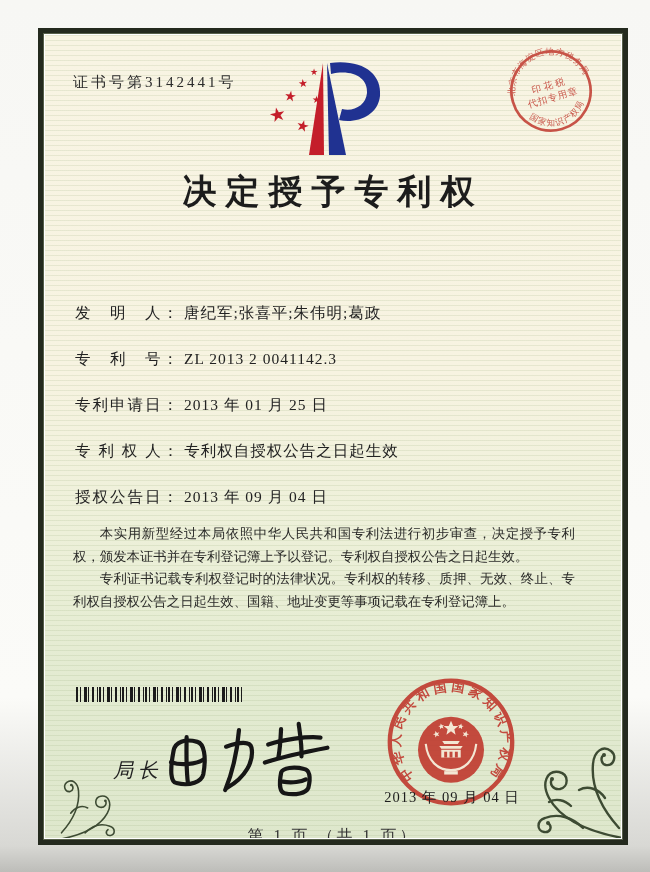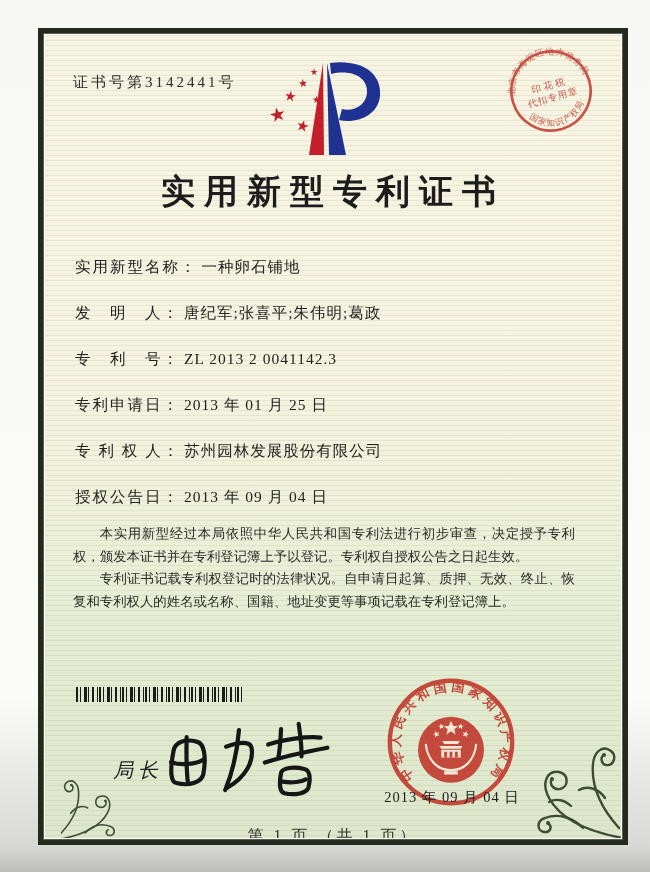--- a/index.html
+++ b/index.html
@@ -98,44 +98,41 @@
             <textPath href="#tax-top" startOffset="50%" text-anchor="middle">北京市海淀区地方税务局</textPath>
           </text>
           <text class="seal-text" font-size="9.5" fill="#c0392e" letter-spacing="1">
             <textPath href="#tax-bot" startOffset="50%" text-anchor="middle">国家知识产权局</textPath>
           </text>
           <text class="seal-text" x="0" y="-3" text-anchor="middle" font-size="10.5" fill="#c0392e" letter-spacing="3">印花税</text>
           <text class="seal-text" x="0" y="11" text-anchor="middle" font-size="10.5" fill="#c0392e" letter-spacing="1">代扣专用章</text>
         </svg>
       </div>
 
-      <div class="title">实用新型专利证书</div>
-
-      <div class="field" style="top:222px;">
-        <span class="lab">实用新型名称：</span><span class="val">一种卵石铺地</span>
-      </div>
+      <div class="title">决定授予专利权</div>
+
       <div class="field" style="top:268px;">
         <span class="lab">发　明　人：</span><span class="val">唐纪军;张喜平;朱伟明;葛政</span>
       </div>
       <div class="field" style="top:314px;">
         <span class="lab">专　利　号：</span><span class="val">ZL 2013 2 0041142.3</span>
       </div>
       <div class="field" style="top:360px;">
         <span class="lab">专利申请日：</span><span class="val">2013 年 01 月 25 日</span>
       </div>
       <div class="field" style="top:406px;">
-        <span class="lab">专 利 权 人：</span><span class="val">苏州园林发展股份有限公司</span>
+        <span class="lab">专 利 权 人：</span><span class="val">专利权自授权公告之日起生效</span>
       </div>
       <div class="field" style="top:452px;">
         <span class="lab">授权公告日：</span><span class="val">2013 年 09 月 04 日</span>
       </div>
 
       <div class="body-text">
         <p>本实用新型经过本局依照中华人民共和国专利法进行初步审查，决定授予专利权，颁发本证书并在专利登记簿上予以登记。专利权自授权公告之日起生效。</p>
-        <p>专利证书记载专利权登记时的法律状况。自申请日起算、质押、无效、终止、恢复和专利权人的姓名或名称、国籍、地址变更等事项记载在专利登记簿上。</p>
+        <p>专利证书记载专利权登记时的法律状况。专利权的转移、质押、无效、终止、专利权自授权公告之日起生效、国籍、地址变更等事项记载在专利登记簿上。</p>
       </div>
 
       <div class="barcode"></div>
 
       <div class="signer-label">局长</div>
       <svg class="signature" viewBox="0 0 170 95">
         <title>田力普</title>
         <g fill="none" stroke="#161616" stroke-width="4" stroke-linecap="round" stroke-linejoin="round">
           <path d="M16,32 C11,52 12,62 17,63 C30,67 41,63 43,56 C47,39 45,27 39,25 C27,21 18,24 16,32 Z"></path>
           <path d="M29,20 C28,34 27,52 28,64"></path>

